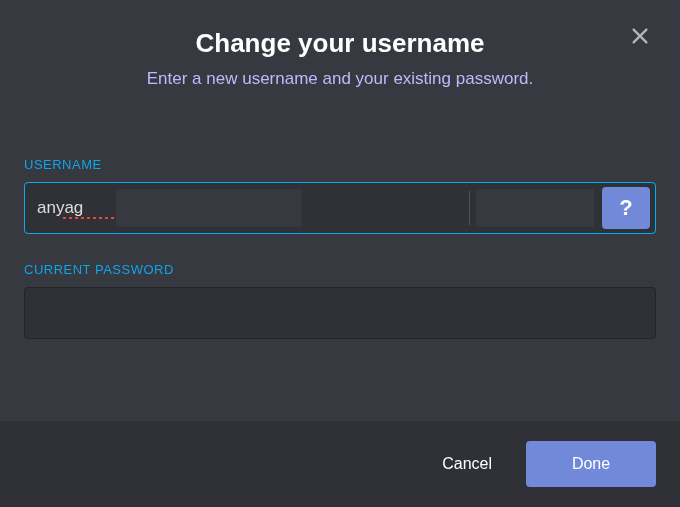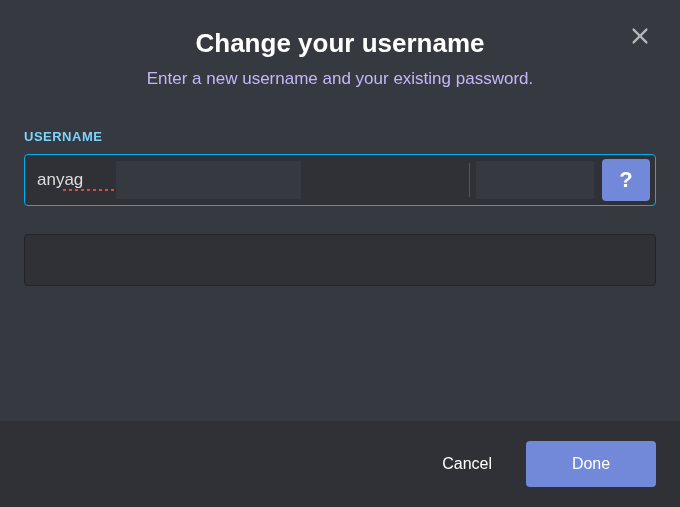--- a/index.html
+++ b/index.html
@@ -53,25 +53,26 @@
     .close-btn svg {
       width: 22px;
       height: 22px;
     }
     .content {
       flex: 1;
       padding: 30px 24px 10px;
     }
     .field-label {
       font-size: 13px;
-      font-weight: 700;
-      color: #7dd3fc;
+      font-weight: 400;
+      color: #0ea5e9;
       letter-spacing: 0.5px;
       text-transform: uppercase;
       margin-bottom: 10px;
+      margin-top: 28px;
     }
     .username-row {
       display: flex;
       align-items: stretch;
       border: 1px solid #00aff4;
       border-radius: 4px;
       background: #2f3136;
       height: 52px;
       margin-bottom: 28px;
     }
@@ -207,20 +208,21 @@
       </div>
       <div class="divider"></div>
       <div class="discriminator-wrap">
         <div class="redact2"></div>
       </div>
       <div class="help-btn">
         <span>?</span>
       </div>
     </div>
 
+    <div class="field-label">CURRENT PASSWORD</div>
     <input type="password" class="password-input" value="" style="">
   </div>
 
   <div class="footer">
     <button class="cancel-btn">Cancel</button>
     <button class="done-btn">Done</button>
   </div>
 </div>
 
 </body></html>

